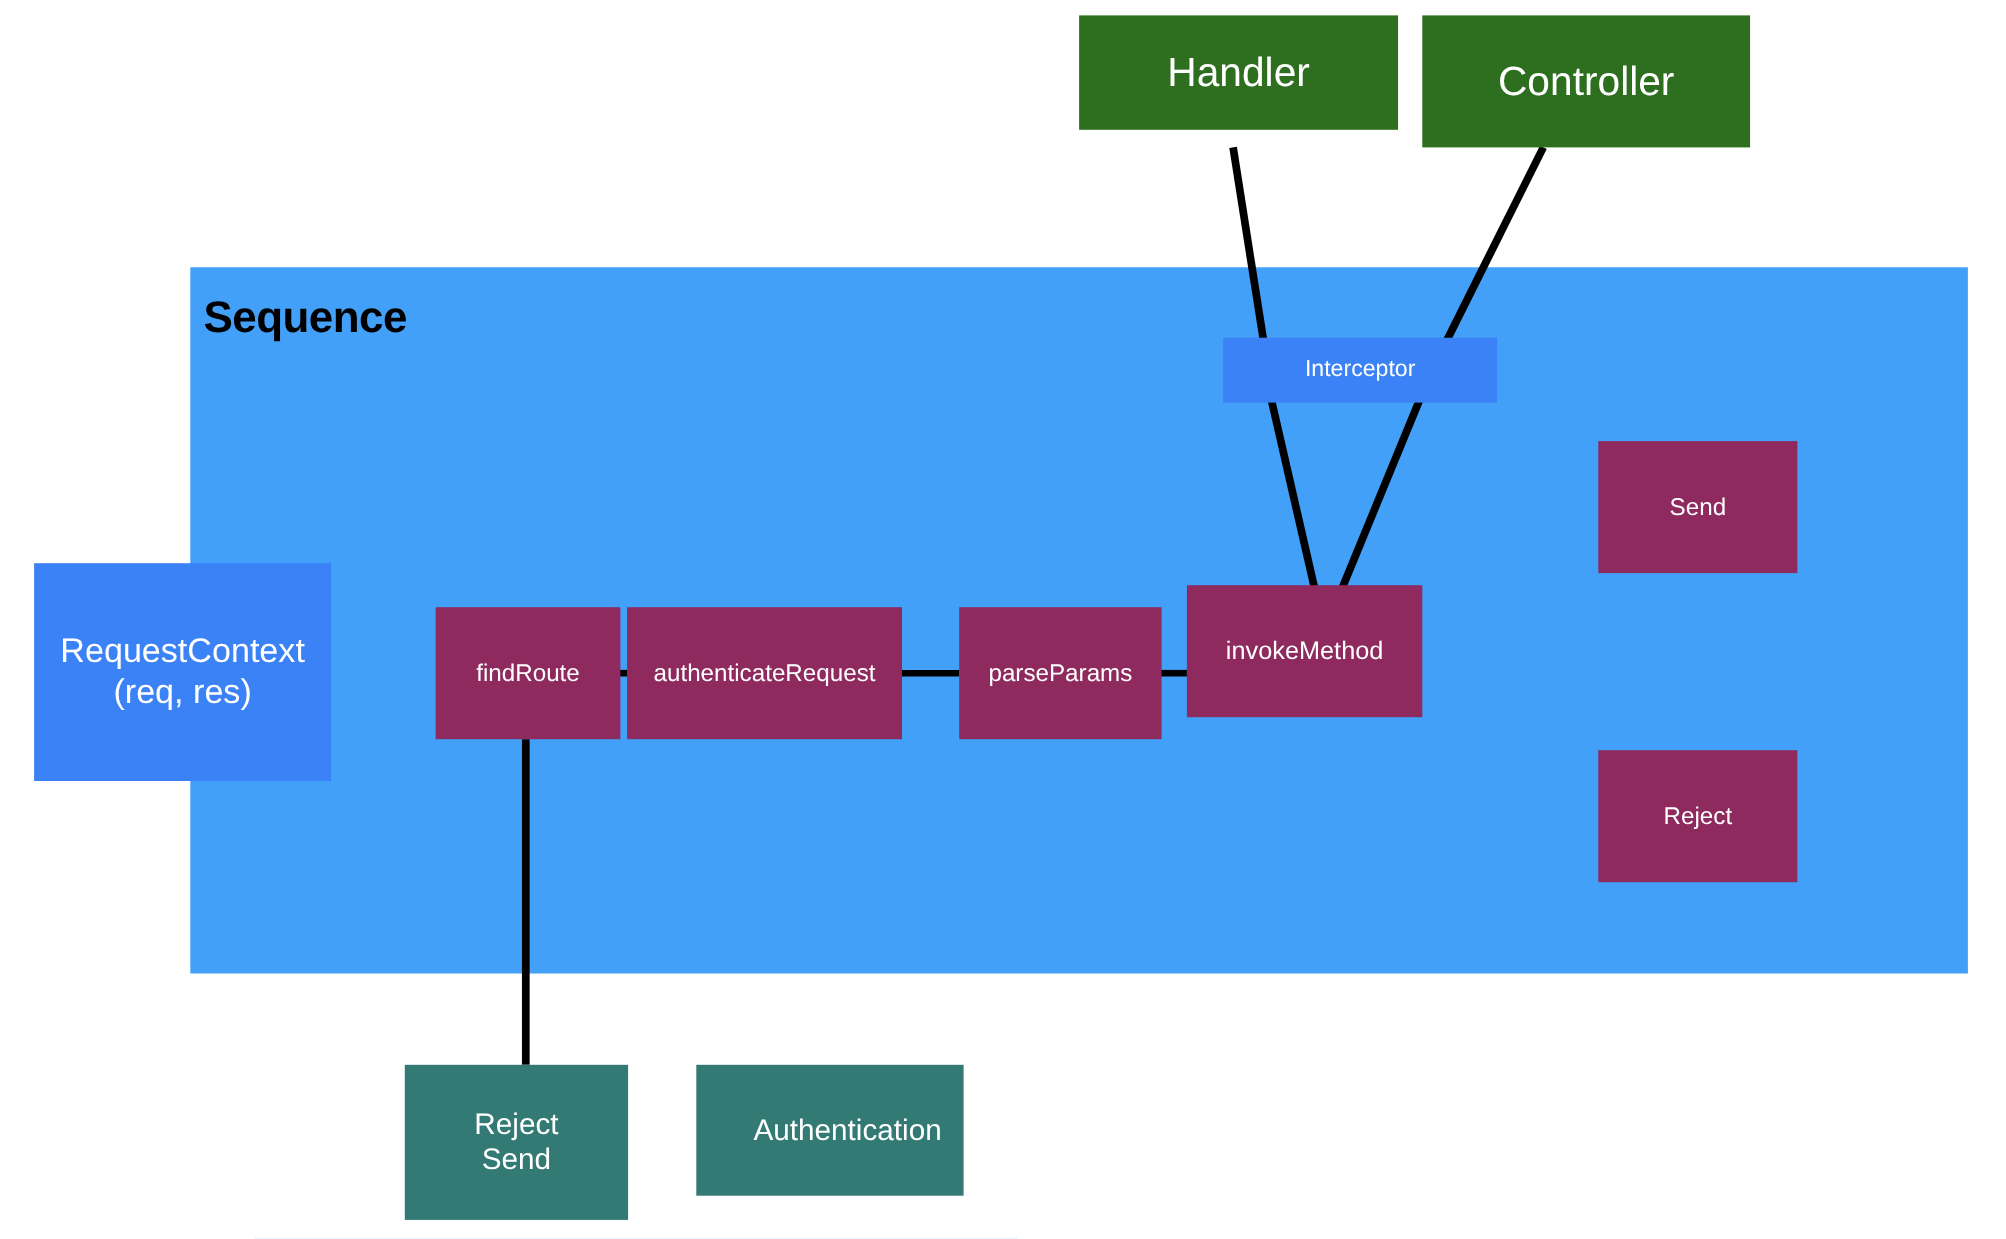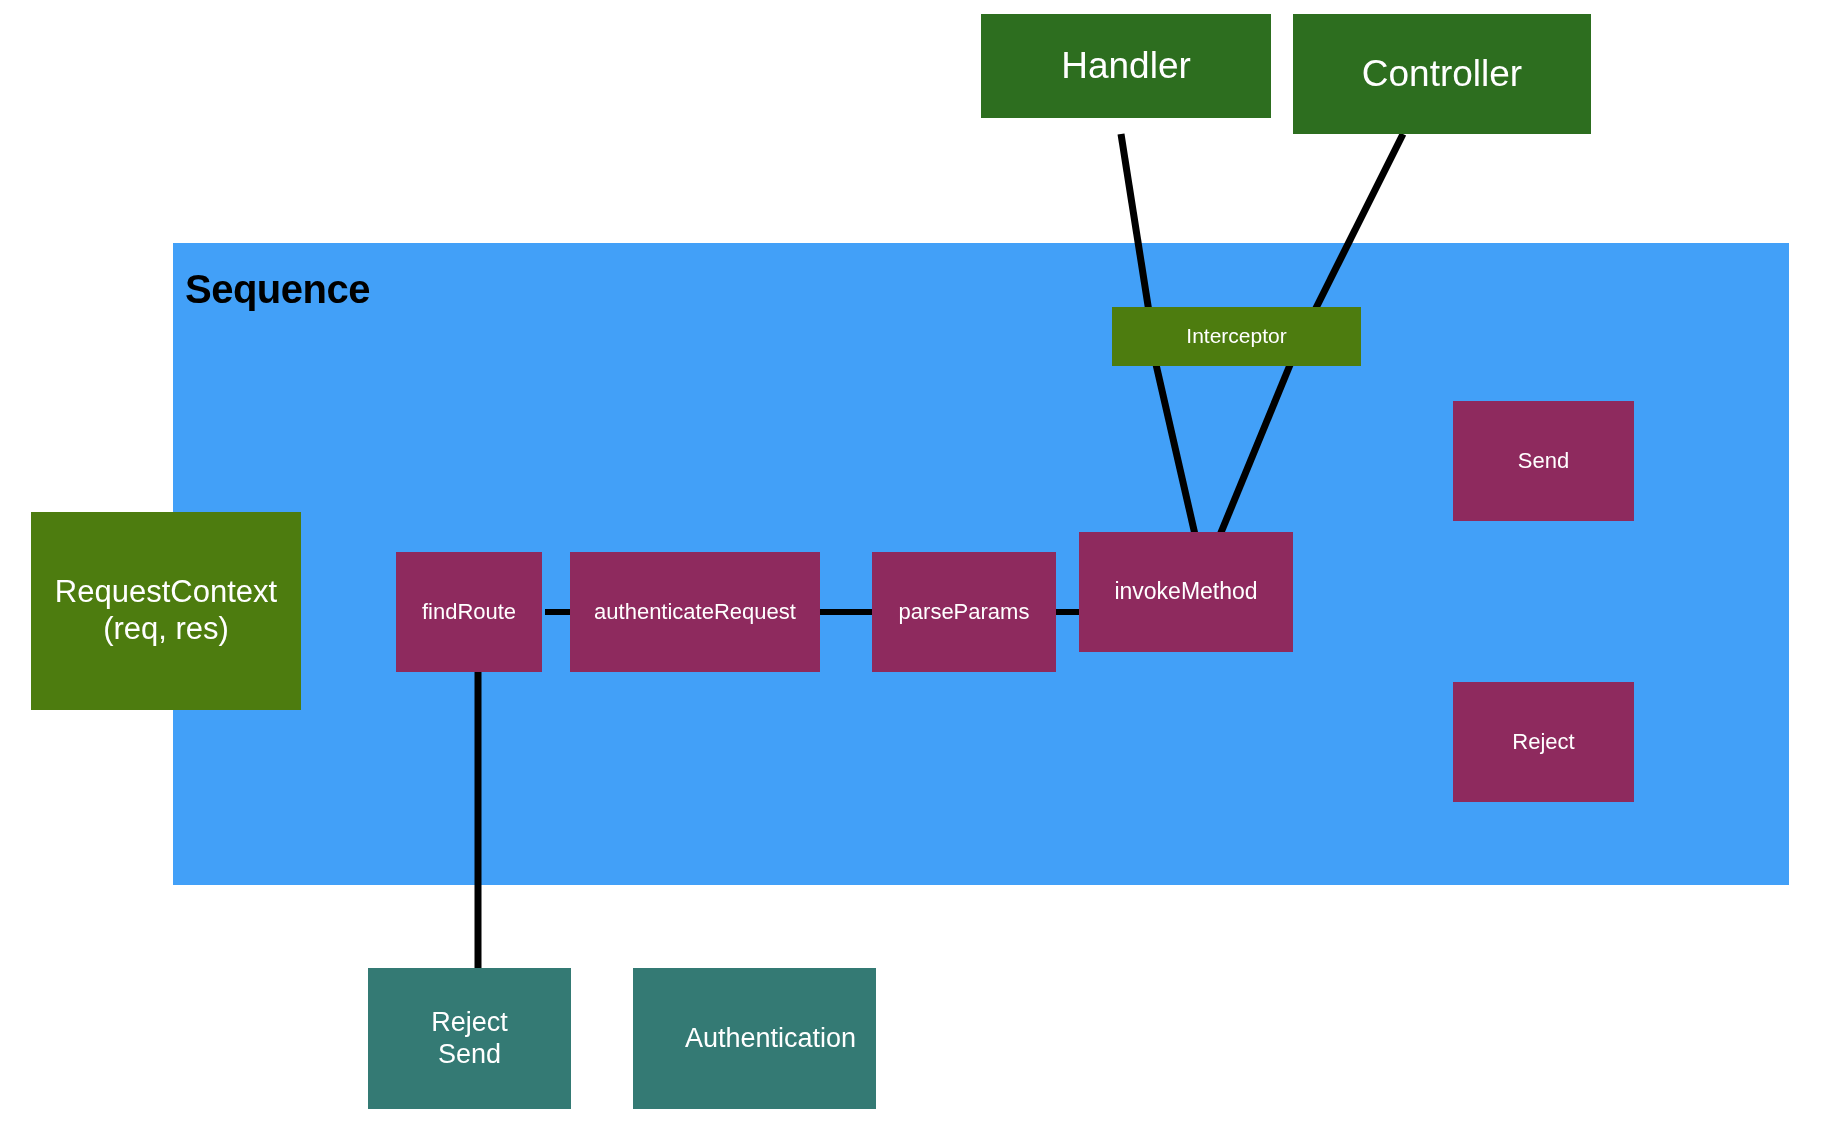--- a/index.html
+++ b/index.html
@@ -40,21 +40,21 @@
     font-size: 40px;
     letter-spacing: -0.5px;
     z-index: 4;
     white-space: nowrap;
   }
   .green {
     background: #2d6e1f;
     font-size: 37px;
   }
   .orange {
-    background: #4d7c0f;
+    background: #3b82f6;
   }
   .orange-big { font-size: 31px; }
   .orange-small { font-size: 21px; }
   .maroon {
     background: #8e2a5e;
     font-size: 22px;
   }
   .maroon-lg {
     background: #8e2a5e;
     font-size: 23px;
@@ -118,21 +118,21 @@
 
   <div class="node orange orange-big" style="left:31px; top:512px; width:270px; height:198px; flex-direction:column;">
     <span>RequestContext</span>
     <span>(req, res)</span>
   </div>
 
   <div class="node orange orange-small" style="left:1112px; top:307px; width:249px; height:59px;">
     <span>Interceptor</span>
   </div>
 
-  <div class="node maroon" style="left:396px; top:552px; width:146px; height:120px;">
+  <div class="node maroon" style="left:396px; top:552px; width:168px; height:120px;">
     <span>findRoute</span>
   </div>
 
   <div class="node maroon" style="left:570px; top:552px; width:250px; height:120px;">
     <span>authenticateRequest</span>
   </div>
 
   <div class="node maroon" style="left:872px; top:552px; width:184px; height:120px;">
     <span>parseParams</span>
   </div>
@@ -147,17 +147,17 @@
 
   <div class="node maroon" style="left:1453px; top:682px; width:181px; height:120px;">
     <span>Reject</span>
   </div>
 
   <div class="node teal" style="left:368px; top:968px; width:203px; height:141px; flex-direction:column;">
     <span>Reject</span>
     <span>Send</span>
   </div>
 
-  <div class="node teal" style="left:633px; top:968px; width:243px; height:141px;padding-left:32px;">
+  <div class="node teal" style="left:633px; top:968px; width:243px; height:119px;padding-left:32px;">
     <span>Authentication</span>
   </div>
 
 </div>
 
 </body></html>

